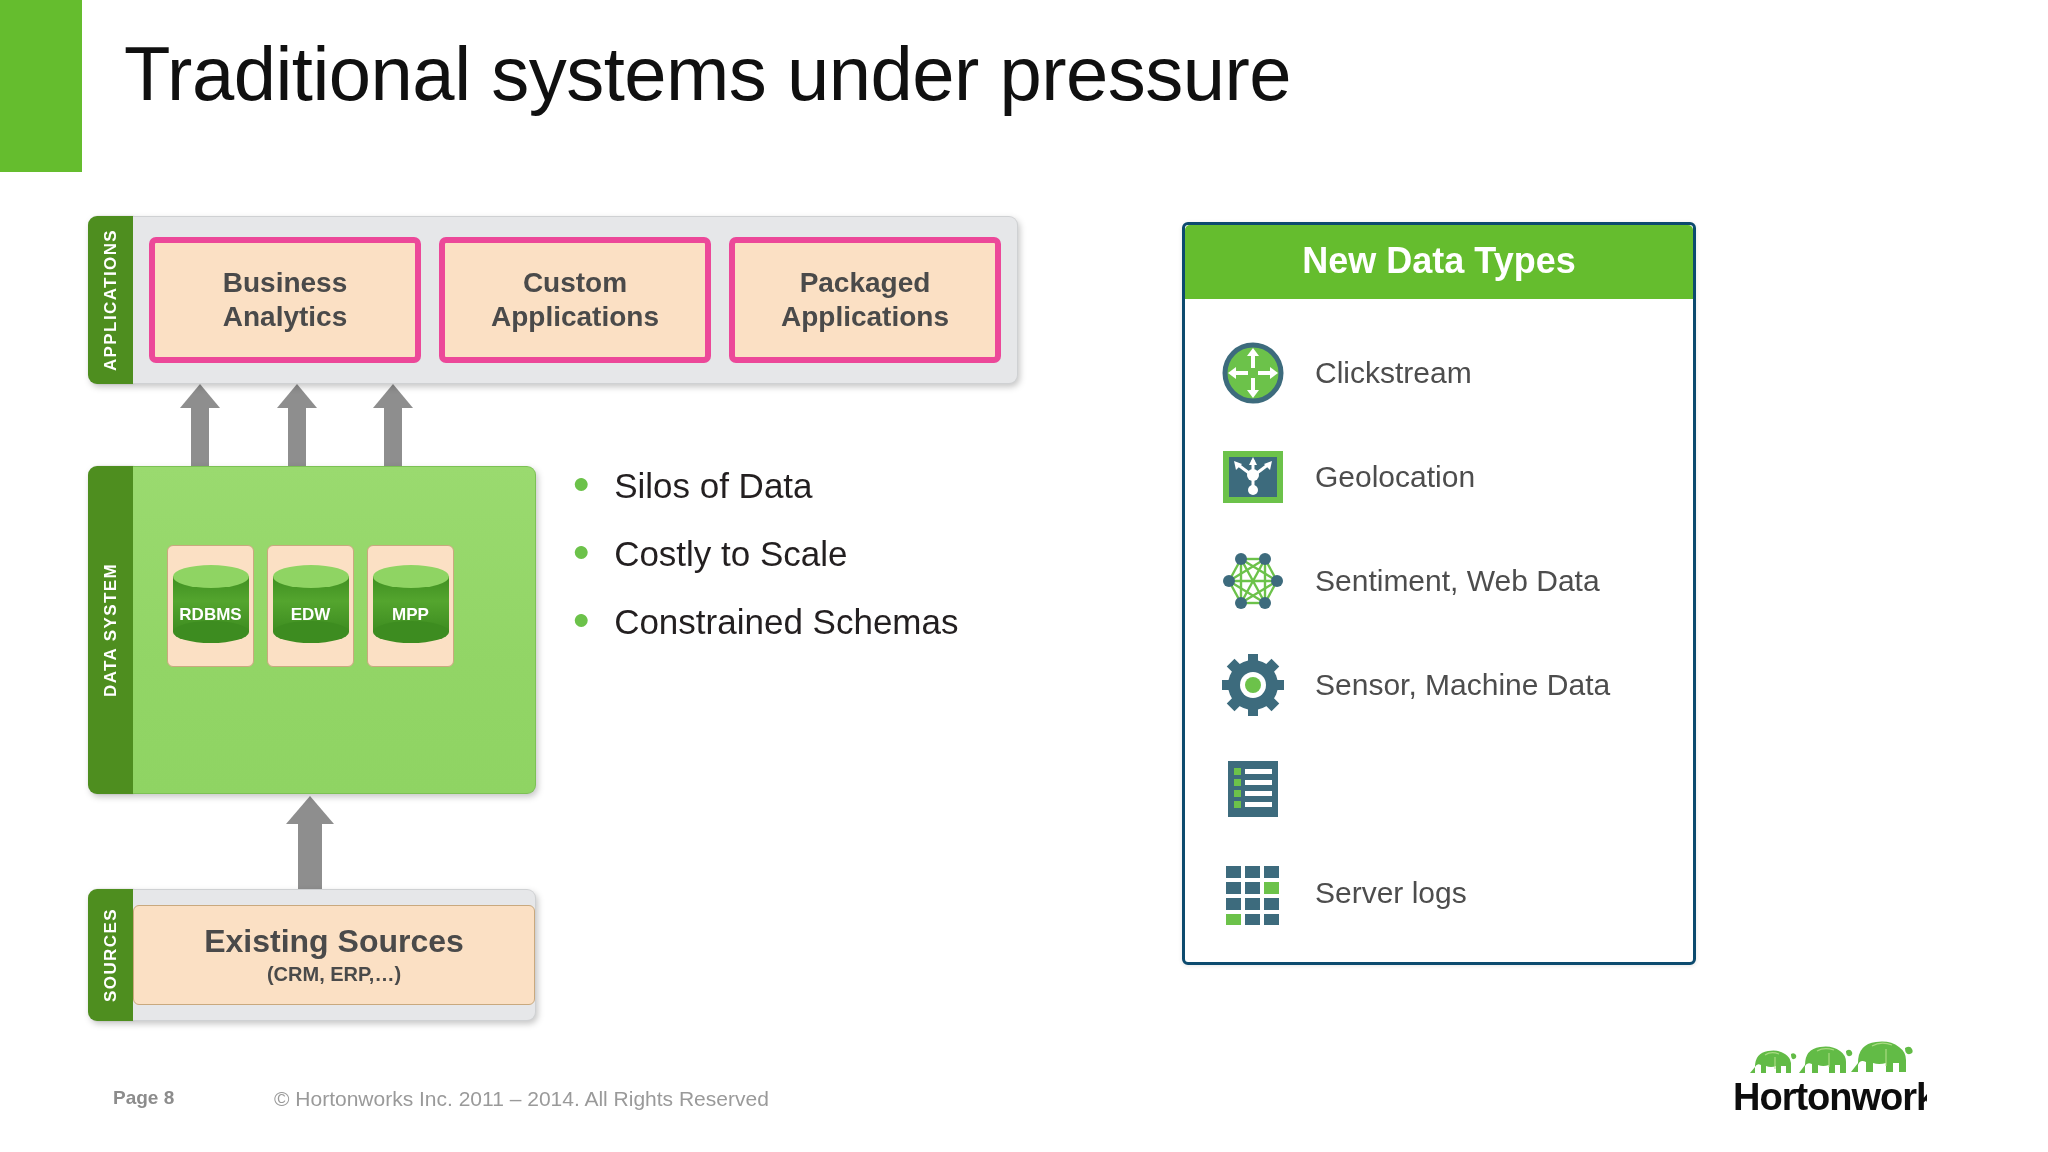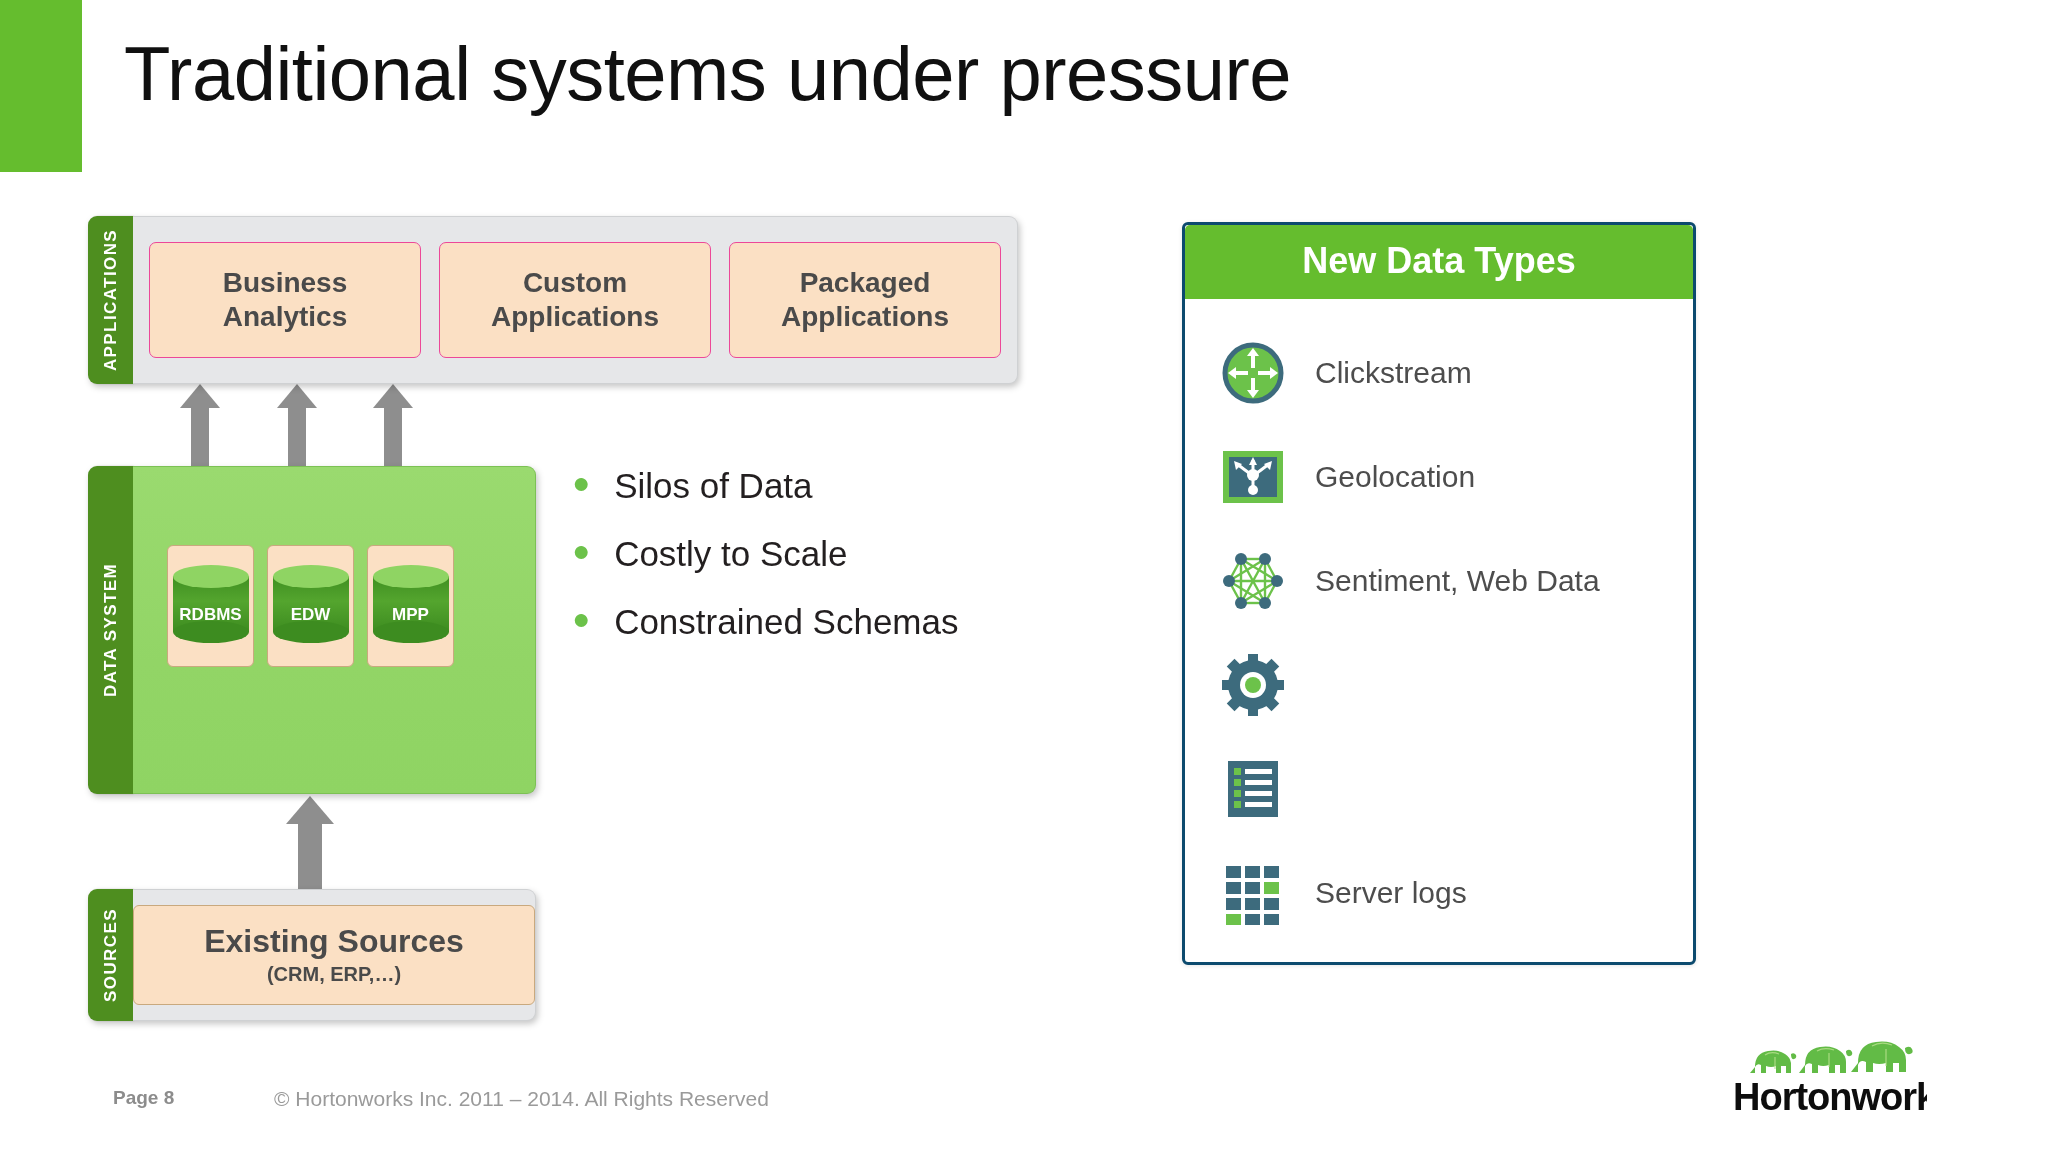--- a/index.html
+++ b/index.html
@@ -91,21 +91,21 @@
     display: flex;
     align-items: center;
     justify-content: space-between;
     padding: 0 16px;
     gap: 18px;
   }
   .app-box {
     flex: 1 1 0;
     height: 114px;
     background: #fbe0c4;
-    border: 1px solid #ec4899;
+    border: 6px solid #ec4899;
     border-radius: 7px;
     display: flex;
     flex-direction: column;
     align-items: center;
     justify-content: center;
     color: #4a4a4a;
     font-size: 28px;
     font-weight: bold;
     line-height: 1.22;
     text-align: center;
@@ -538,20 +538,21 @@
               <rect x="51" y="27" width="12" height="10"></rect>
               <rect x="8" y="8" width="11" height="11" transform="rotate(-45 13.5 13.5)"></rect>
               <rect x="45" y="8" width="11" height="11" transform="rotate(45 50.5 13.5)"></rect>
               <rect x="8" y="45" width="11" height="11" transform="rotate(45 13.5 50.5)"></rect>
               <rect x="45" y="45" width="11" height="11" transform="rotate(-45 50.5 50.5)"></rect>
             </g>
             <circle cx="32" cy="32" r="13" fill="#ffffff"></circle>
             <circle cx="32" cy="32" r="8" fill="#6cc24a"></circle>
           </svg>
         </div>
+        <div class="dt-label">Sensor, Machine Data</div>
       </div>
 
       <div class="dt-item">
         <div class="dt-icon">
           <svg width="64" height="64" viewBox="0 0 64 64">
             <rect x="7" y="4" width="50" height="56" fill="#3d6b7d"></rect>
             <g fill="#6cc24a">
               <rect x="13" y="11" width="7" height="7"></rect>
               <rect x="13" y="22" width="7" height="7"></rect>
               <rect x="13" y="33" width="7" height="7"></rect>

